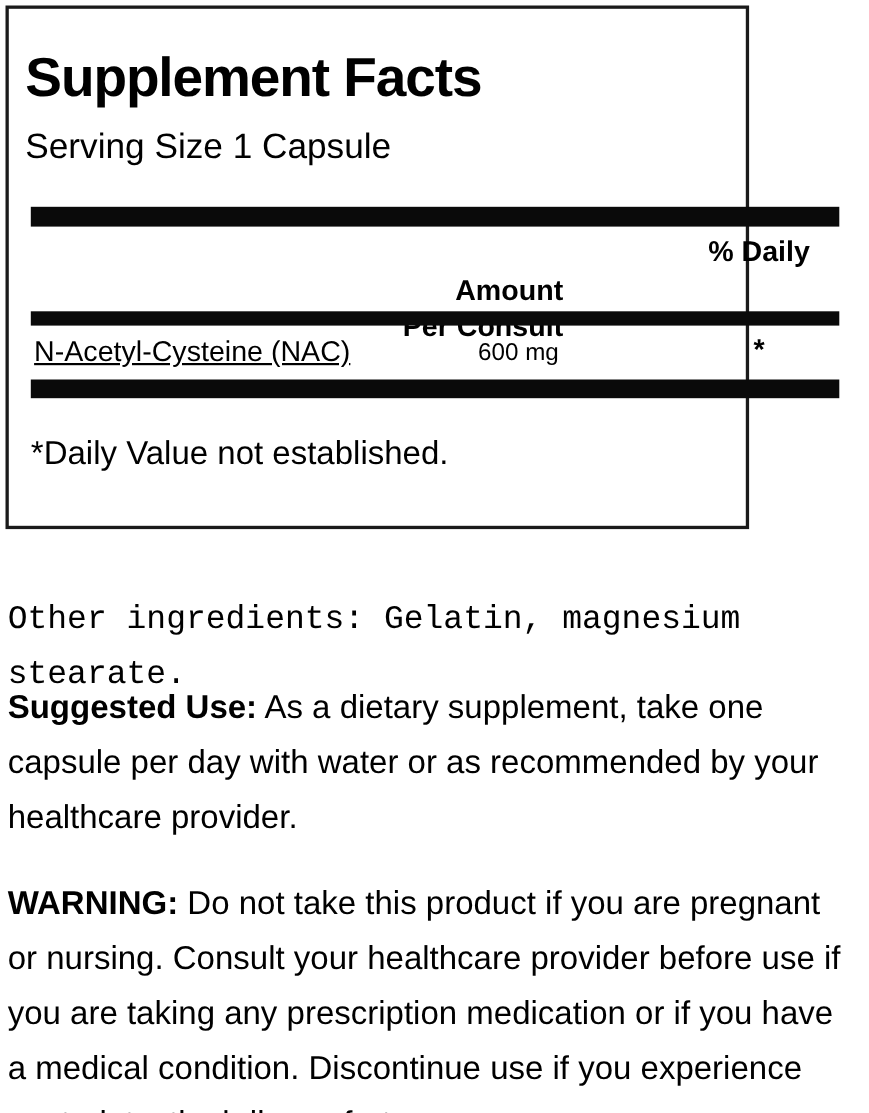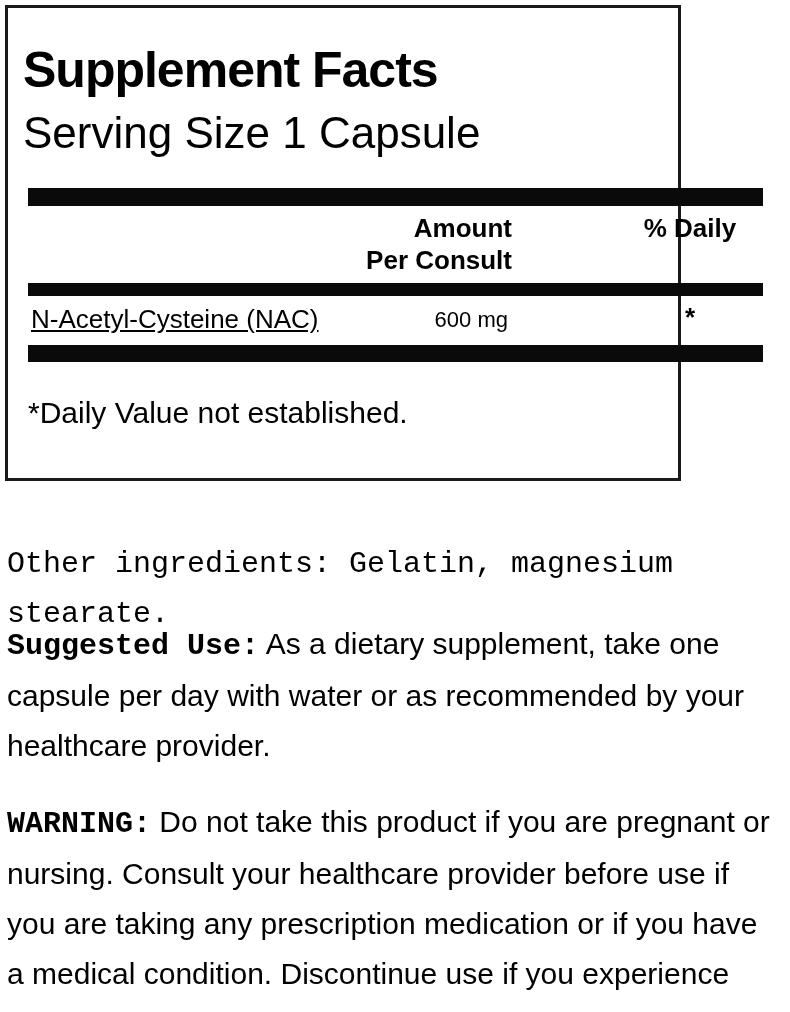--- a/index.html
+++ b/index.html
@@ -26,41 +26,41 @@
     left: 15px; top: 36px;
     font-size: 50px;
     font-weight: bold;
     letter-spacing: -1px;
     line-height: 52px;
     white-space: nowrap;
   }
   .serving-size {
     position: absolute;
     left: 15px; top: 106px;
-    font-size: 44px;
+    font-size: 32px;
     line-height: 38px;
     white-space: nowrap;
   }
   .bar {
     position: absolute;
     left: 20px;
     width: 735px;
     background: var(--bar, #0a0a0a);
   }
   .bar-top    { top: 180px; height: 18px; }
   .bar-middle { top: 275px; height: 13px; }
   .bar-bottom { top: 337px; height: 17px; }
   .col-header {
     position: absolute;
     top: 204px;
     font-size: 26px;
     font-weight: bold;
     line-height: 32px;
   }
-  .amount-header { right: 166px; text-align: right; }
+  .amount-header { right: 166px; text-align: right; margin-top: 36px; }
   .dv-header     { left: 607px; width: 150px; text-align: center; }
   .ingredient-name {
     position: absolute;
     left: 23px; top: 295px;
     font-size: 26px;
     line-height: 32px;
     white-space: nowrap;
     text-decoration: underline;
   }
   .ingredient-amount {
@@ -88,21 +88,21 @@
     text-align: right;
   }
   
   .section {
     position: absolute;
     left: 7px;
     width: 770px;
     font-size: 30px;
     line-height: 50px;
   }
-  .section b { font-weight: bold; font-family: Liberation Mono, monospace; }
+  .section b { font-weight: bold; }
   .section-other     { top: 509px; font-family: Liberation Mono, monospace; }
   .section-suggested { top: 589px; }
   .section-warning   { top: 767px; }
 </style>
 </head>
 <body>
 
 <div class="page">
 
   <div class="facts-box">

